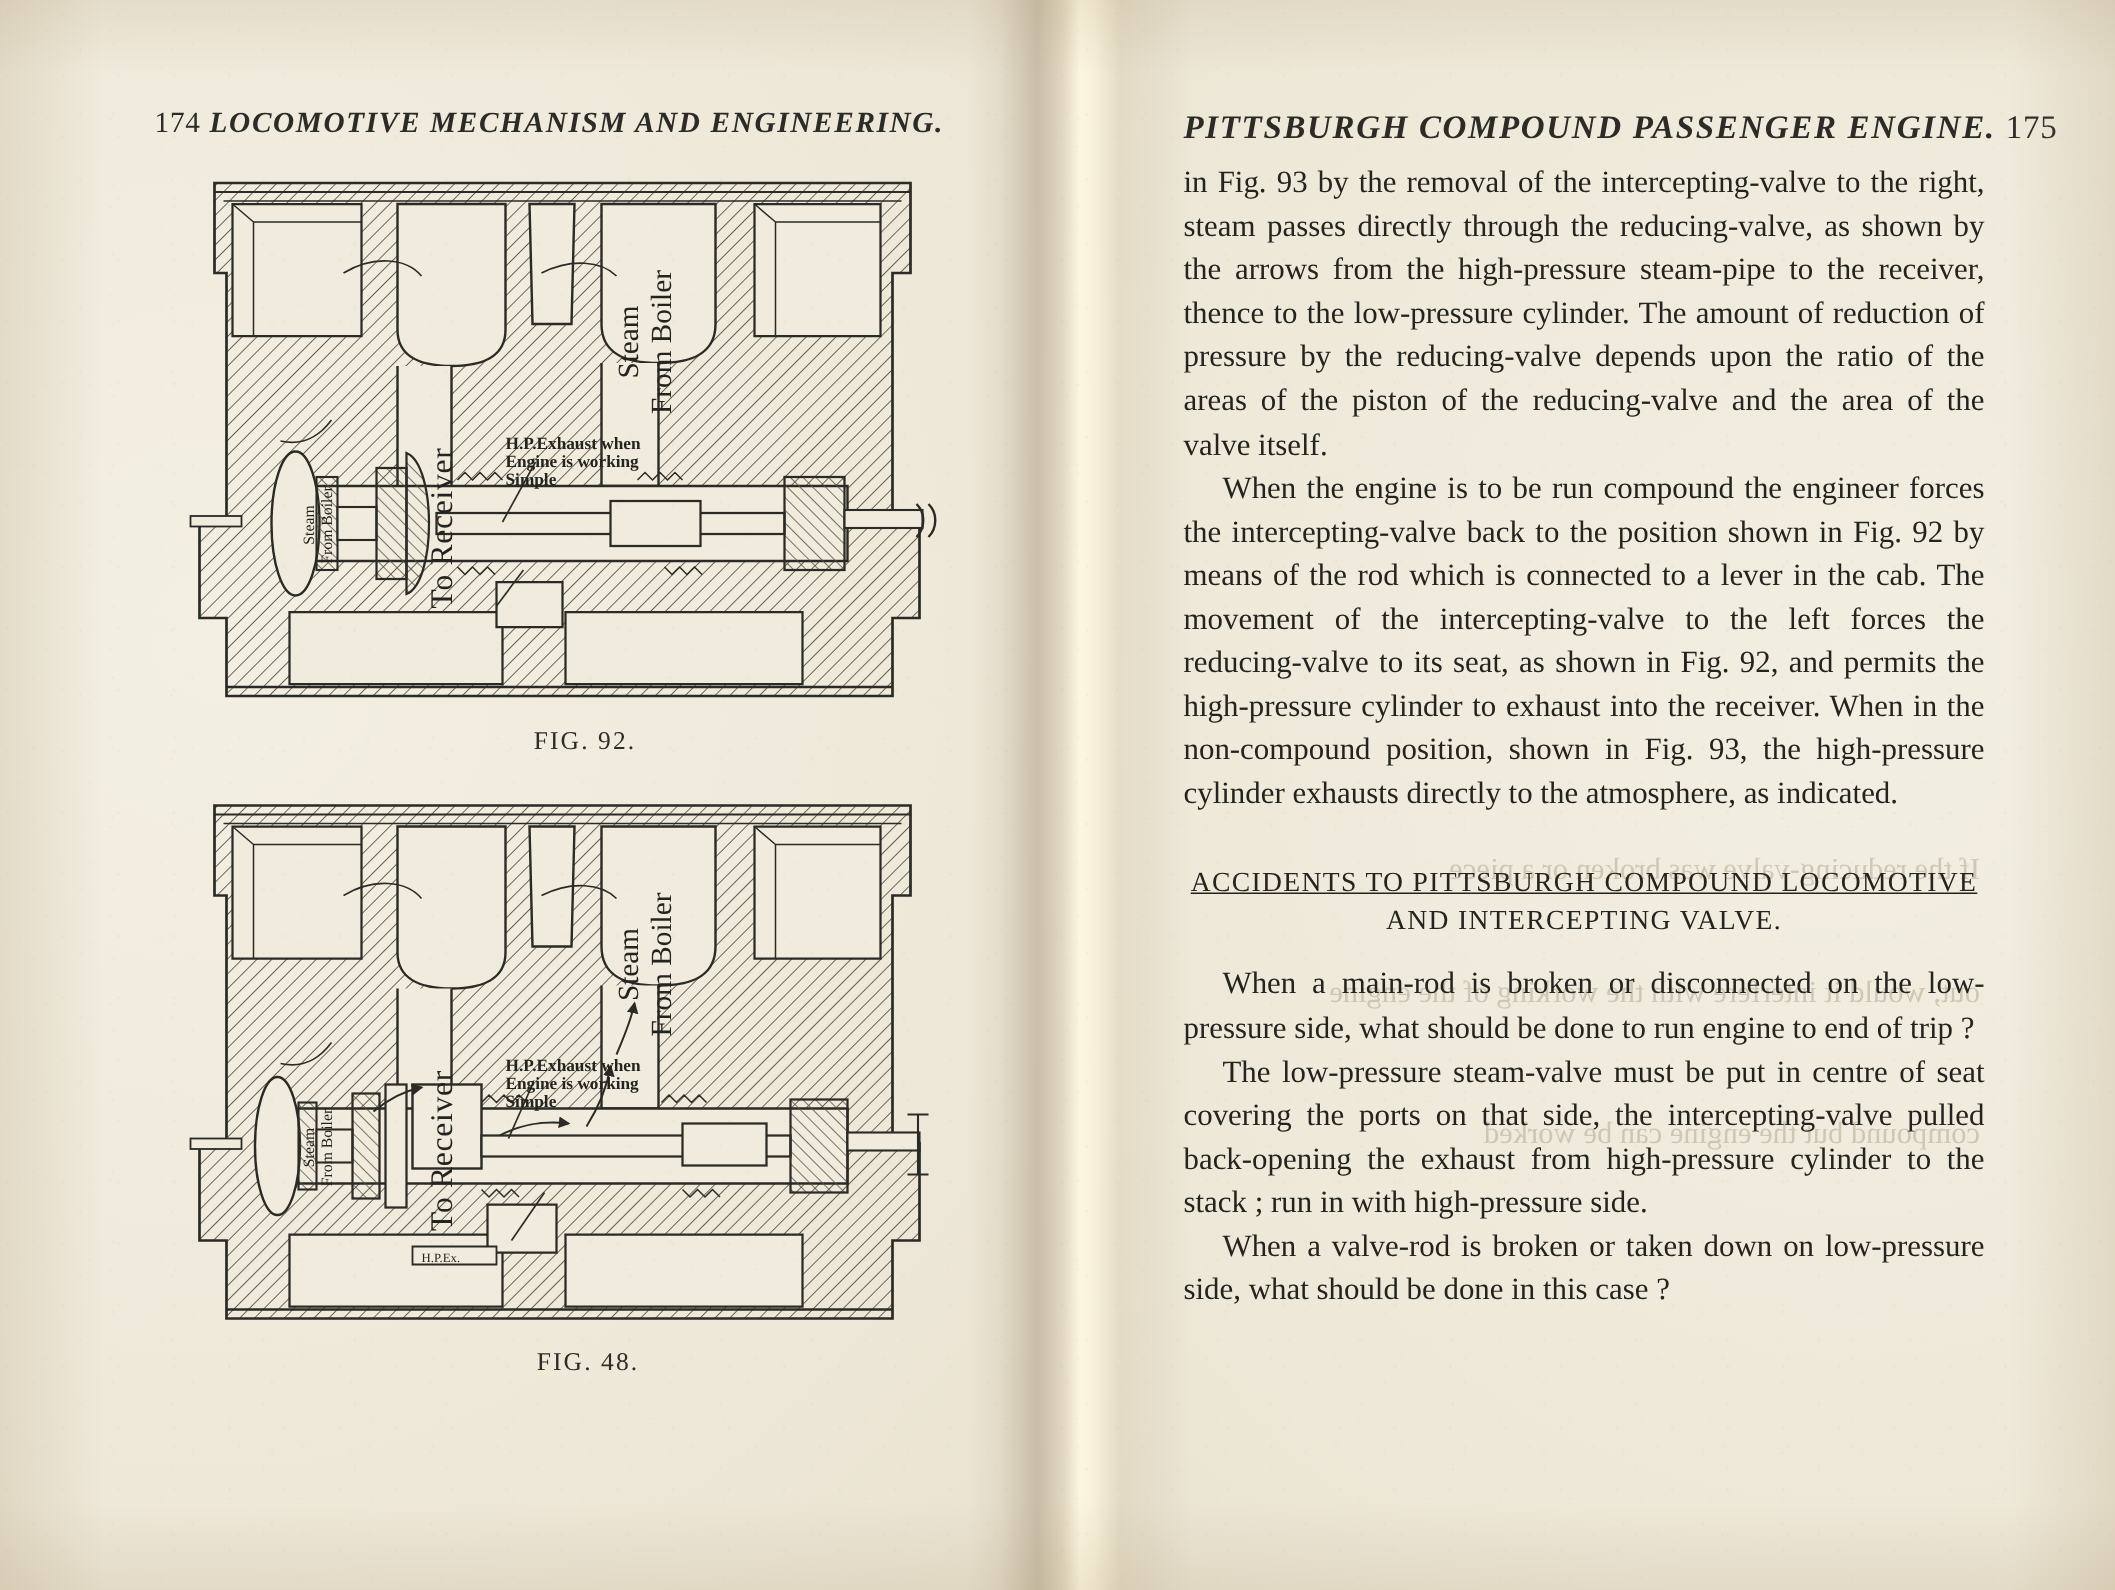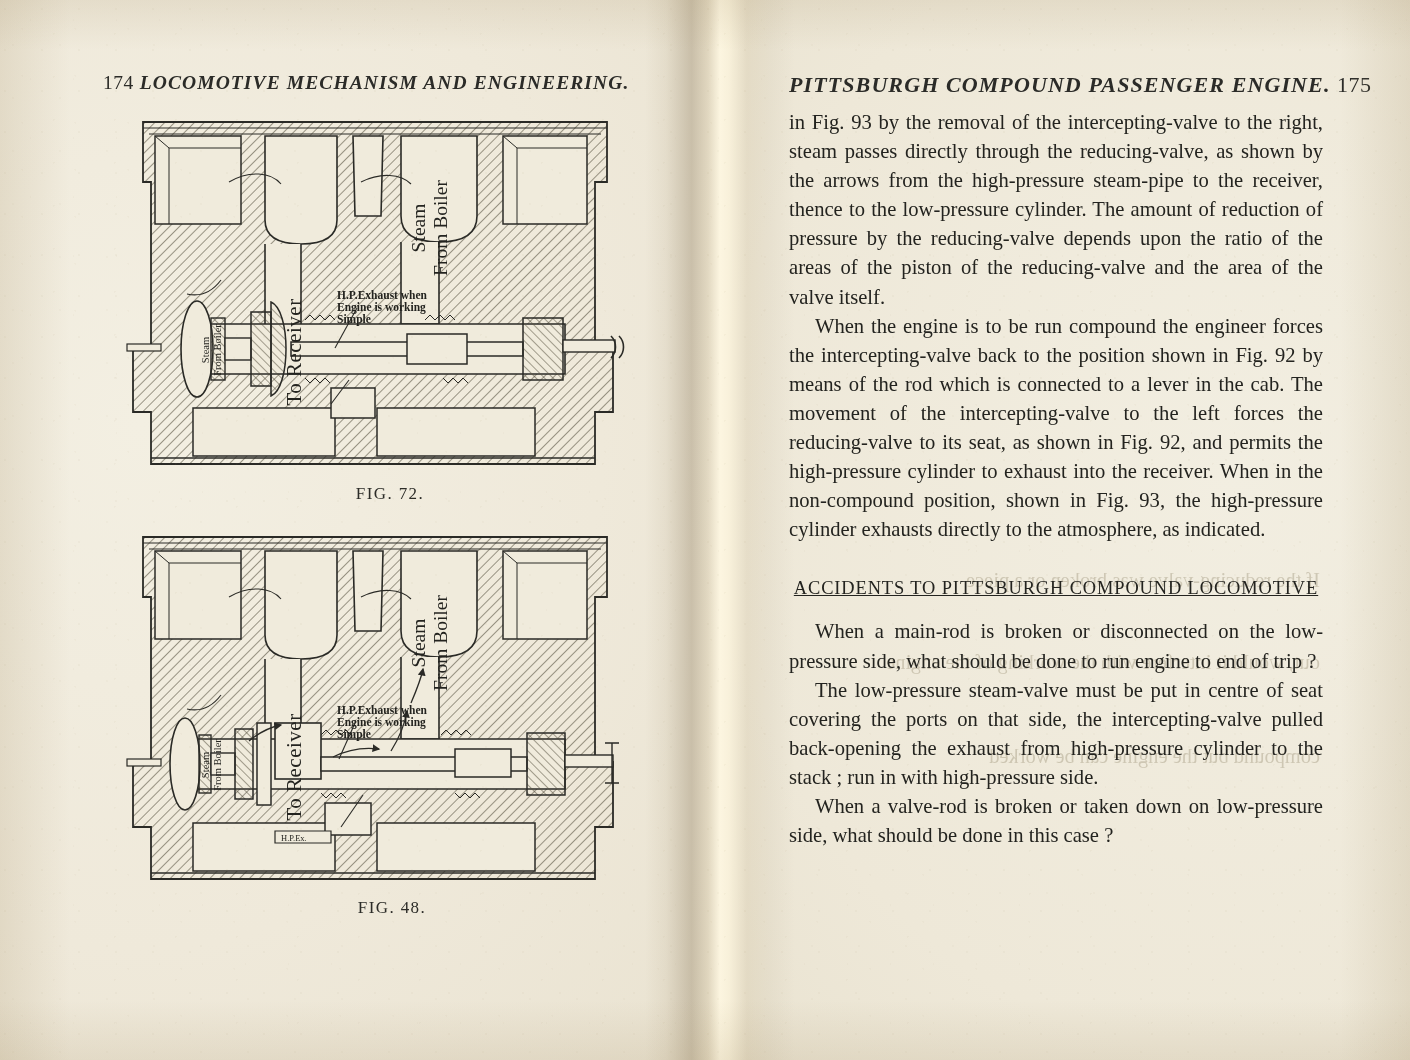--- a/index.html
+++ b/index.html
@@ -189,21 +189,21 @@
       </g>
 
       <g>
         <text class="lbl" x="212" y="187" font-size="11.5" font-weight="600">H.P.Exhaust when</text>
         <text class="lbl" x="212" y="199" font-size="11.5" font-weight="600">Engine is working</text>
         <text class="lbl" x="212" y="211" font-size="11.5" font-weight="600">Simple</text>
       </g>
     </svg>
   </div>
   <div class="figcap" id="cap92">
-    <span>FIG. 72.</span>
+    <span>FIG. 92.</span>
   </div>
 
   <div class="figwrap" id="fig93">
     <svg width="500" height="365" viewBox="0 0 500 365">
       <defs>
         <pattern id="h3" width="7" height="7" patternTransform="rotate(45)" patternUnits="userSpaceOnUse">
           <line x1="0" y1="0" x2="0" y2="7" stroke="#55503f" stroke-width="1.15"></line>
         </pattern>
         <pattern id="h4" width="6" height="6" patternTransform="rotate(-45)" patternUnits="userSpaceOnUse">
           <line x1="0" y1="0" x2="0" y2="6" stroke="#55503f" stroke-width="1.05"></line>
@@ -325,20 +325,21 @@
   <div class="ghost" id="ghost-a">If the reducing-valve was broken or a piece</div>
   <div class="ghost" id="ghost-b">out, would it interfere with the working of the engine</div>
   <div class="ghost" id="ghost-c">compound but the engine can be worked</div>
 
   <div class="textcol">
     <p class="noindent">in Fig. 93 by the removal of the intercepting-valve to the right, steam passes directly through the reducing-valve, as shown by the arrows from the high-pressure steam-pipe to the receiver, thence to the low-pressure cylinder.  The amount of reduction of pressure by the reducing-valve depends upon the ratio of the areas of the piston of the reducing-valve and the area of the valve itself.</p>
     <p>When the engine is to be run compound the engineer forces the intercepting-valve back to the position shown in Fig. 92 by means of the rod which is connected to a lever in the cab.  The movement of the intercepting-valve to the left forces the reducing-valve to its seat, as shown in Fig. 92, and permits the high-pressure cylinder to exhaust into the receiver.  When in the non-compound position, shown in Fig. 93, the high-pressure cylinder exhausts directly to the atmosphere, as indicated.</p>
 
     <div class="sect-head">
       <span class="l1">ACCIDENTS TO PITTSBURGH COMPOUND LOCOMOTIVE</span>
+      <span class="l2">AND INTERCEPTING VALVE.</span>
     </div>
 
     <p>When a main-rod is broken or disconnected on the low-pressure side, what should be done to run engine to end of trip ?</p>
     <p>The low-pressure steam-valve must be put in centre of seat covering the ports on that side, the intercepting-valve pulled back-opening the exhaust from high-pressure cylinder to the stack ; run in with high-pressure side.</p>
     <p>When a valve-rod is broken or taken down on low-pressure side, what should be done in this case ?</p>
   </div>
 
   <div class="gutter"></div>
   <div class="grain"></div>
   <div class="edge-shade edge-left"></div>

